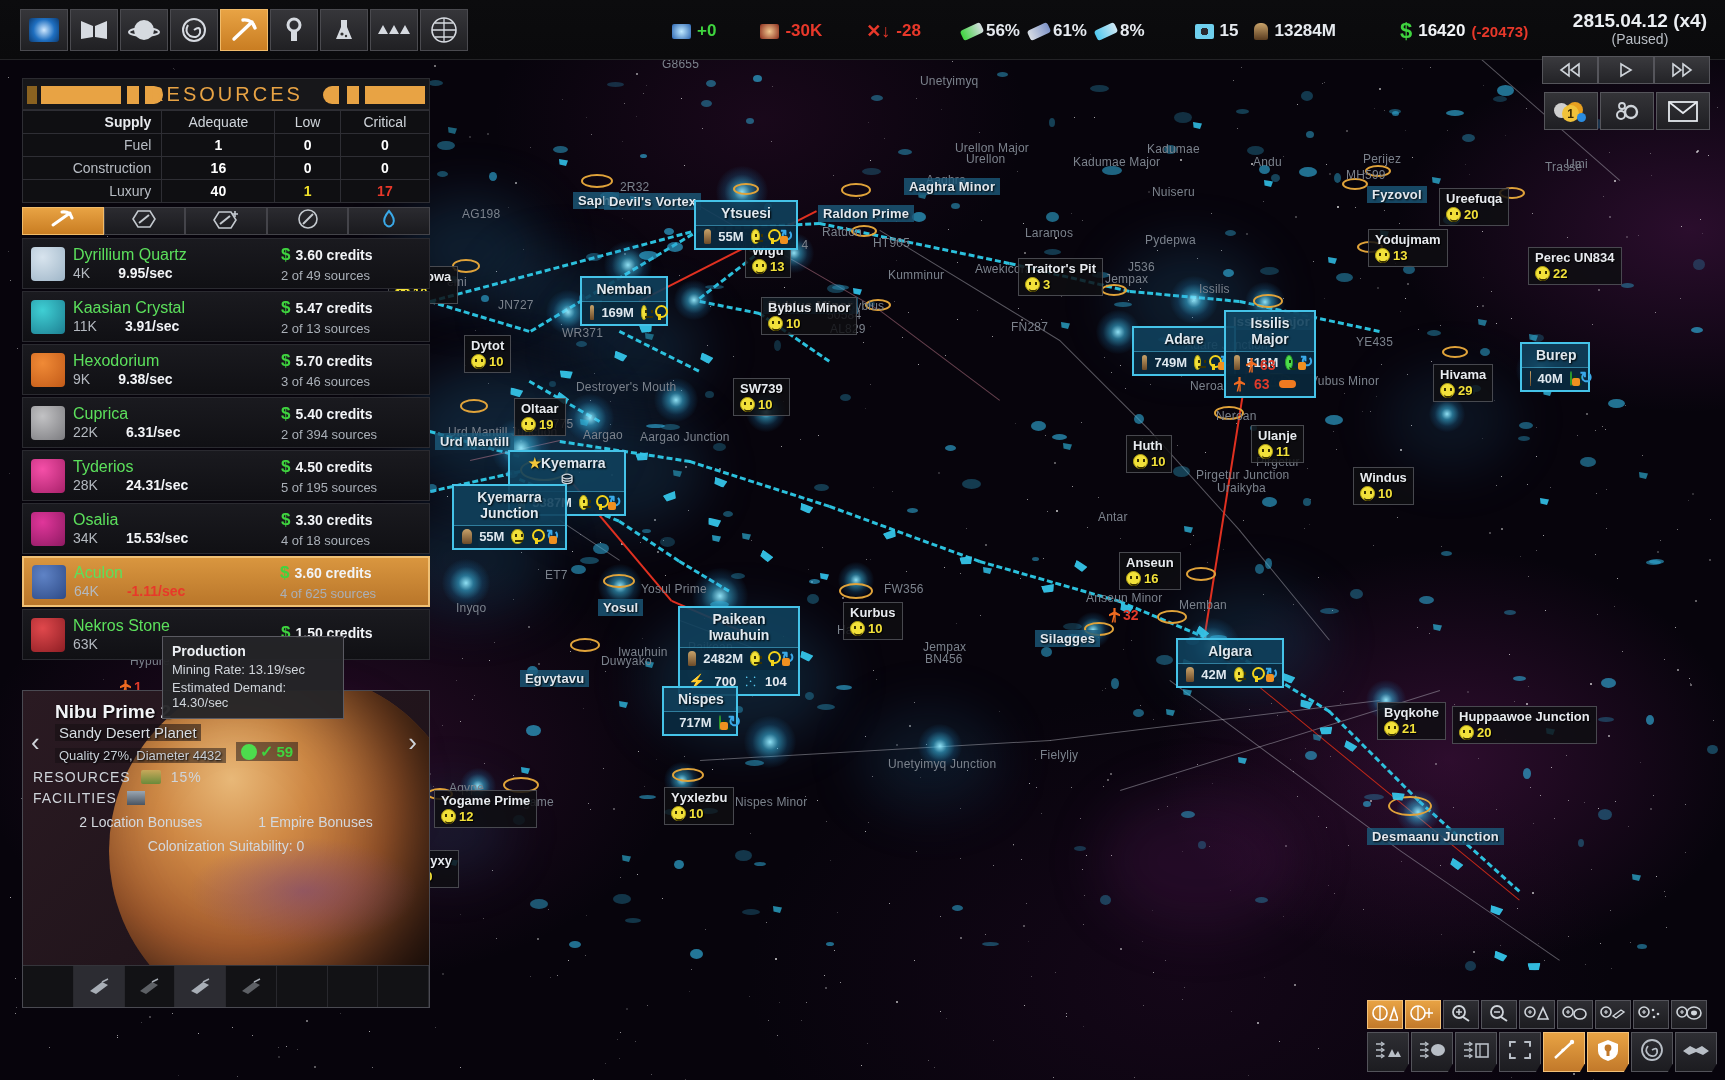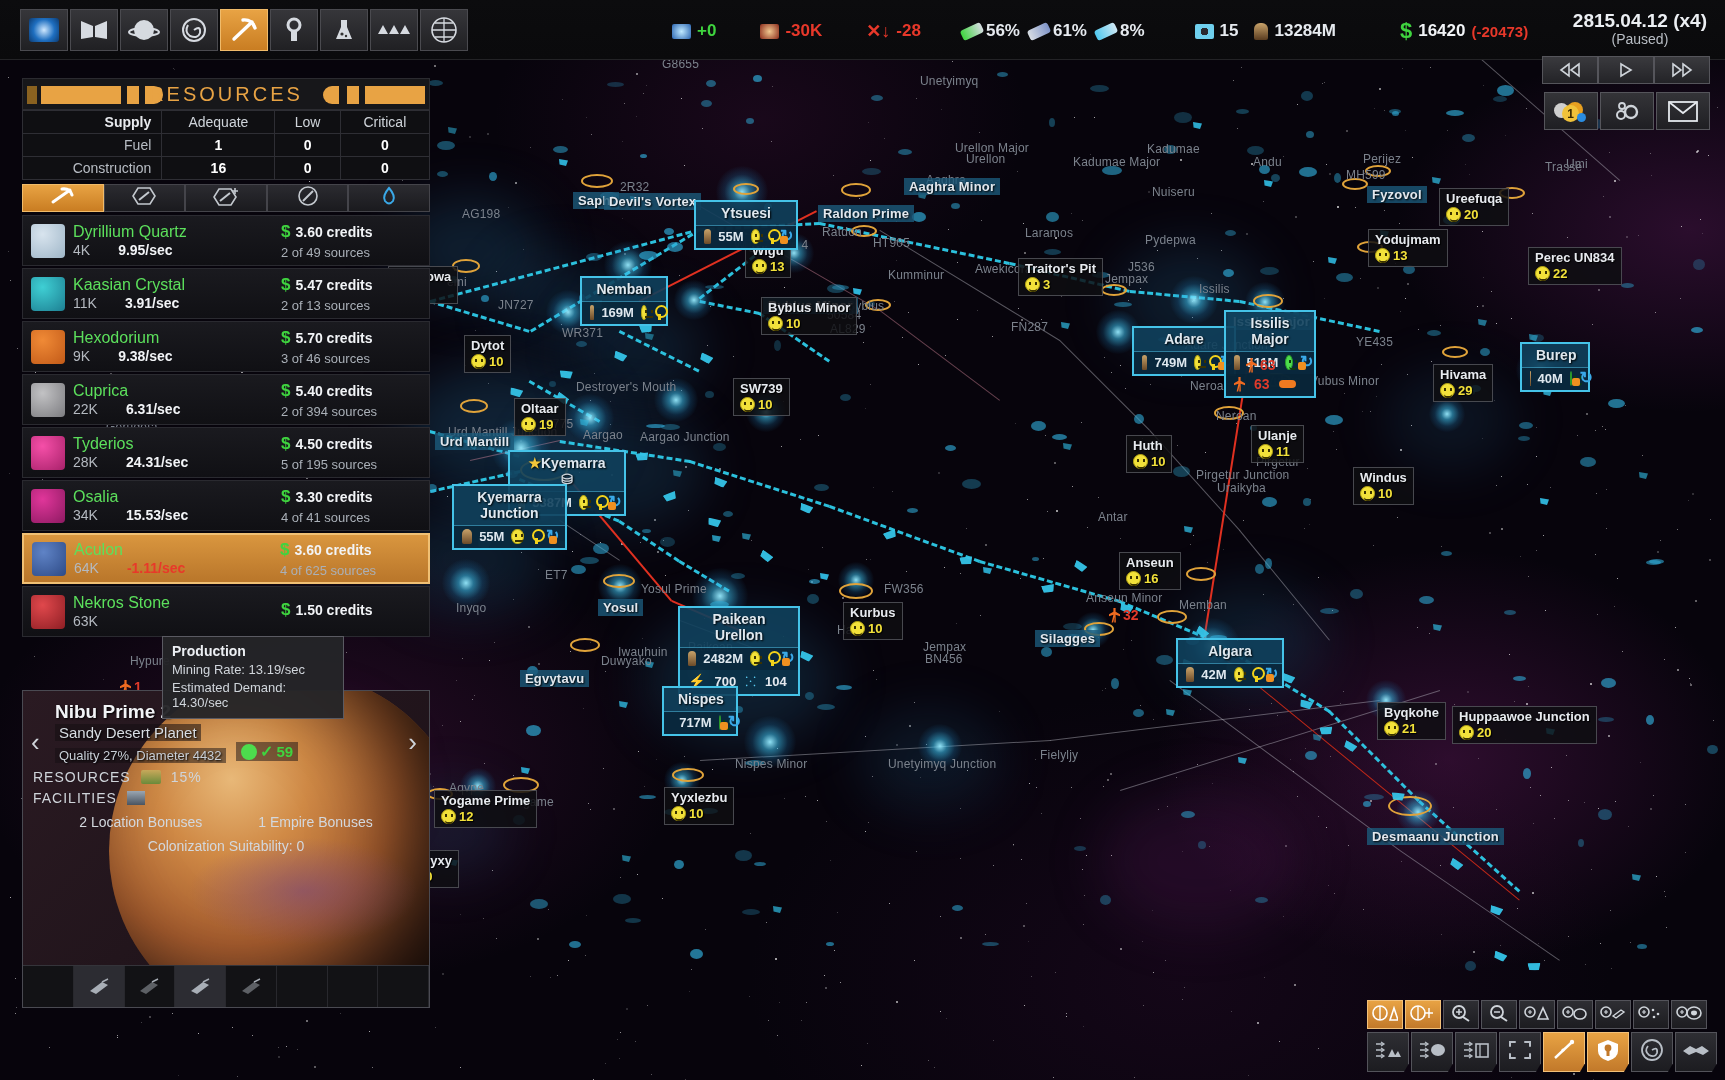--- a/index.html
+++ b/index.html
@@ -1526,21 +1526,21 @@
       <span class="lbl dim" style="left:576px;top:380px">Destroyer's Mouth</span>
       <span class="lbl dim" style="left:583px;top:428px">Aargao</span>
       <span class="lbl dim" style="left:640px;top:430px">Aargao Junction</span>
       <span class="lbl dim" style="left:448px;top:425px">Urd Mantill Junction</span>
       <span class="lbl dim" style="left:546px;top:417px">5775</span>
       <span class="lbl dim" style="left:545px;top:568px">ET7</span>
       <span class="lbl dim" style="left:456px;top:601px">Inyqo</span>
       <span class="lbl dim" style="left:641px;top:582px">Yosul Prime</span>
       <span class="lbl dim" style="left:618px;top:645px">Iwauhuin</span>
       <span class="lbl dim" style="left:601px;top:654px">Duwyako</span>
-      <span class="lbl dim" style="left:735px;top:757px">Nispes Minor</span>
+      <span class="lbl dim" style="left:735px;top:795px">Nispes Minor</span>
       <span class="lbl dim" style="left:888px;top:757px">Unetyimyq Junction</span>
       <span class="lbl dim" style="left:1040px;top:748px">Fielyljy</span>
       <span class="lbl dim" style="left:449px;top:781px">Aqvpe</span>
       <span class="lbl dim" style="left:509px;top:795px">Yogame</span>
       <span class="lbl dim" style="left:884px;top:582px">FW356</span>
       <span class="lbl dim" style="left:837px;top:623px">Ha</span>
       <span class="lbl dim" style="left:923px;top:640px">Jempax</span>
       <span class="lbl dim" style="left:925px;top:652px">BN456</span>
       <span class="lbl dim" style="left:1098px;top:510px">Antar</span>
       <span class="lbl dim" style="left:1190px;top:379px">Neroan Minor</span>
@@ -1754,21 +1754,21 @@
         <div class="hd">Kyemarra Junction</div>
         <div class="bd">
           <span class="icn-pop"></span>
           <span class="pop">55M</span>
           <span class="smiley neutral"></span>
           <span class="icn-key"></span>
           <span class="icn-res"></span>
         </div>
       </div>
       <div class="ebox" style="left:678px;top:606px;width:122px">
-        <div class="hd">Paikean Urellon</div>
+        <div class="hd">Paikean Iwauhuin</div>
         <div class="bd">
           <span class="icn-pop"></span>
           <span class="pop">2482M</span>
           <span class="smiley neutral"></span>
           <span class="icn-key"></span>
           <span class="icn-res"></span>
         </div>
         <div class="bd2">
           <span class="bolt">⚡</span>
           <span style="font-size:13px;color:#e4e9ef;font-weight:bold">700</span>
@@ -2033,20 +2033,26 @@
           <td class="v">1</td>
           <td class="v">0</td>
           <td class="v">0</td>
         </tr>
         <tr>
           <td class="lab">Construction</td>
           <td class="v">16</td>
           <td class="v">0</td>
           <td class="v">0</td>
         </tr>
+        <tr>
+          <td class="lab">Luxury</td>
+          <td class="v">40</td>
+          <td class="yel">1</td>
+          <td class="red">17</td>
+        </tr>
       </tbody>
   </table>
 
   <div id="subtabs">
       <div class="stab sel">
         <span><svg width="26" height="18">
             <path d="M3 15 L20 3" stroke="#fff" stroke-width="3" stroke-linecap="round"></path>
             <path d="M12 2 Q20 1 22 8" fill="none" stroke="#fff" stroke-width="3" stroke-linecap="round"></path>
           </svg></span>
       </div>
@@ -2153,21 +2159,21 @@
         <span class="rico" style="background:radial-gradient(circle at 34% 30%,#e0369a,#8e1a62);"></span>
         <div class="rmain">
           <div class="rname">Osalia</div>
           <div class="rsub">
             <span class="ramt">34K</span>
             <span class="rrate">15.53/sec</span>
           </div>
         </div>
         <div class="rright">
           <div class="rcred"><span class="cs">$</span>3.30 credits</div>
-          <div class="rsrc">4 of 41 sources</div>
+          <div class="rsrc">4 of 18 sources</div>
         </div>
       </div>
       <div class="rrow sel">
         <span class="rico" style="background:radial-gradient(circle at 34% 30%,#5f83c6,#2d4a86);"></span>
         <div class="rmain">
           <div class="rname">Aculon</div>
           <div class="rsub">
             <span class="ramt">64K</span>
             <span class="rrate neg">-1.11/sec</span>
           </div>

